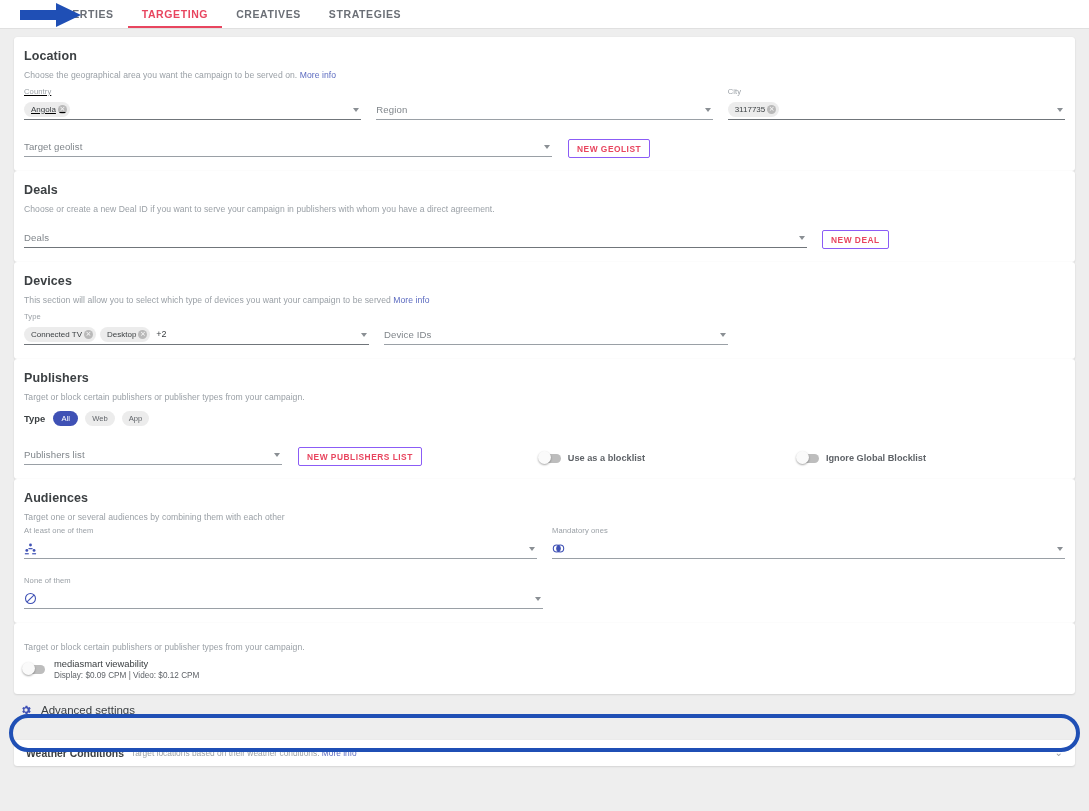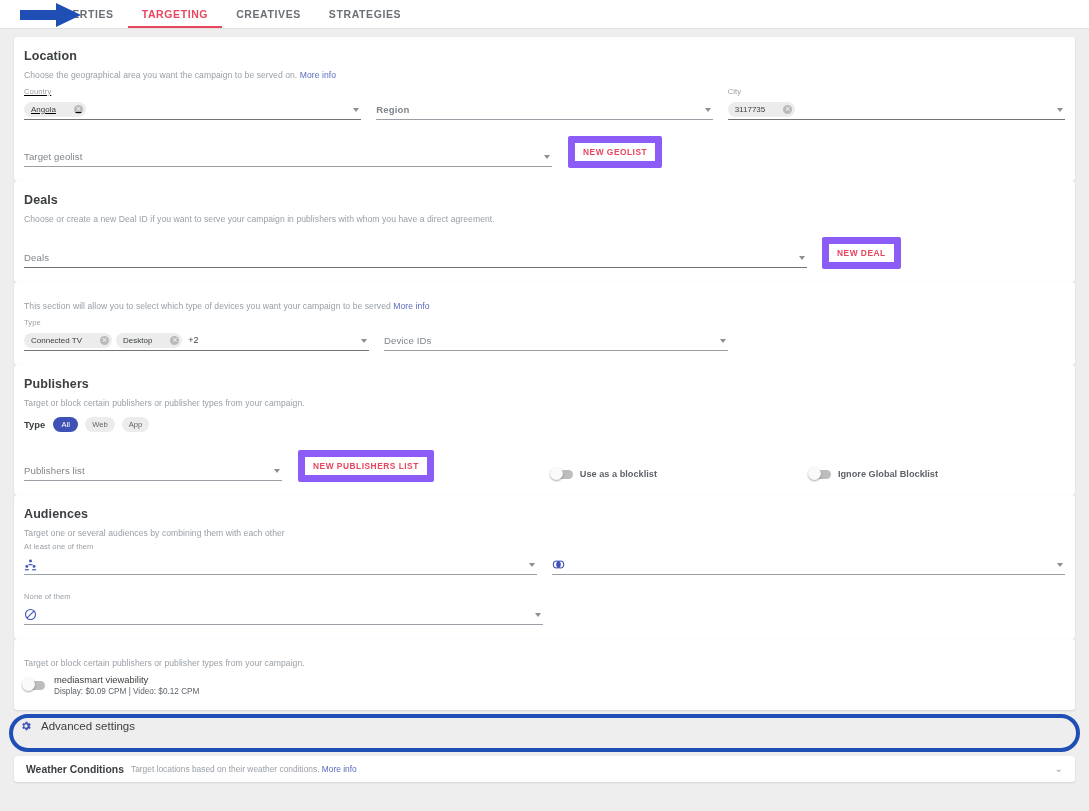--- a/index.html
+++ b/index.html
@@ -98,44 +98,44 @@
     cursor: pointer;
   }
   .chip {
     display: inline-flex; align-items: center;
     background: #ececec;
     border-radius: 10px;
     height: 15px;
     padding: 0 3px 0 7px;
     font-size: 8px;
     color: #3c4043;
-    gap: 18px;
+    gap: 2px;
     white-space: nowrap;
   }
   .chip .x {
     width: 9px; height: 9px; border-radius: 50%;
     background: #b9b9b9;
     color: #fff;
     font-size: 7px; line-height: 9px; text-align: center;
     cursor: pointer;
     font-family: "DejaVu Sans", sans-serif;
   }
   .plusmore { font-size: 9px; color: #3c4043; margin-left: 2px; }
 
   
   .obtn {
     display: inline-flex; align-items: center; justify-content: center;
-    border: 7px solid #8b5cf6;
+    border: 1px solid #8b5cf6;
     color: #e8455f;
     background: #fff;
     border-radius: 2px;
     font-size: 8.4px;
     font-weight: 700;
     letter-spacing: .5px;
-    height: 32px;
+    height: 19px;
     padding: 0 8px;
     cursor: pointer;
     white-space: nowrap;
   }
 
   
   .typerow { display: flex; align-items: center; gap: 7px; margin-top: 9px; }
   .typelabel { font-size: 9.4px; color: #3c4043; font-weight: 700; margin-right: 1px; }
   .pill {
     display: inline-flex; align-items: center; justify-content: center;
@@ -235,21 +235,21 @@
           <div class="flabel">Country</div>
           <div class="fline">
             <span class="chip">
               <span>Angola</span>
               <span class="x">×</span>
             </span>
             <span class="caret"></span>
           </div>
         </div>
 
-        <div class="field" style="width:344px;font-weight:bold;">
+        <div class="field" style="width:344px;">
           <div class="flabel"></div>
           <div class="fline light">
             <span class="placeholder">Region</span>
             <span class="caret"></span>
           </div>
         </div>
 
         <div class="field" style="width:345px;">
           <div class="flabel">City</div>
           <div class="fline">
@@ -282,20 +282,21 @@
           <div class="fline">
             <span class="placeholder">Deals</span>
             <span class="caret"></span>
           </div>
         </div>
         <div class="obtn" style="margin-bottom:-1px;">NEW DEAL</div>
       </div>
     </div>
 
     <div class="card">
+      <h3>Devices</h3>
       <div class="desc">
         <span>This section will allow you to select which type of devices you want your campaign to be served</span>
         <a class="moreinfo">More info</a>
       </div>
 
       <div class="row" style="margin-top:7px; gap:15px;">
         <div class="field" style="width:345px;">
           <div class="flabel">Type</div>
           <div class="fline">
             <span class="chip">
@@ -371,20 +372,21 @@
               <circle cx="5.2" cy="15.5" r="2.6" fill="#3f51b5"></circle>
               <path d="M1.6 20.6h7.2v2.2H1.6z" fill="#3f51b5"></path>
               <circle cx="18.6" cy="15.5" r="2.6" fill="#3f51b5"></circle>
               <path d="M15.1 20.6h7.2v2.2h-7.2z" fill="#3f51b5"></path>
             </svg>
             <span class="caret"></span>
           </div>
         </div>
 
         <div class="field" style="width:519px;">
+          <div class="flabel">Mandatory ones</div>
           <div class="fline light">
             <svg class="audicon" viewBox="0 0 24 24">
               <circle cx="8.8" cy="12" r="6.4" fill="none" stroke="#3f51b5" stroke-width="2"></circle>
               <circle cx="15.2" cy="12" r="6.4" fill="none" stroke="#3f51b5" stroke-width="2"></circle>
               <path d="M12 6.3a6.4 6.4 0 0 0 0 11.4 6.4 6.4 0 0 0 0-11.4z" fill="#3f51b5"></path>
             </svg>
             <span class="caret"></span>
           </div>
         </div>
       </div>

